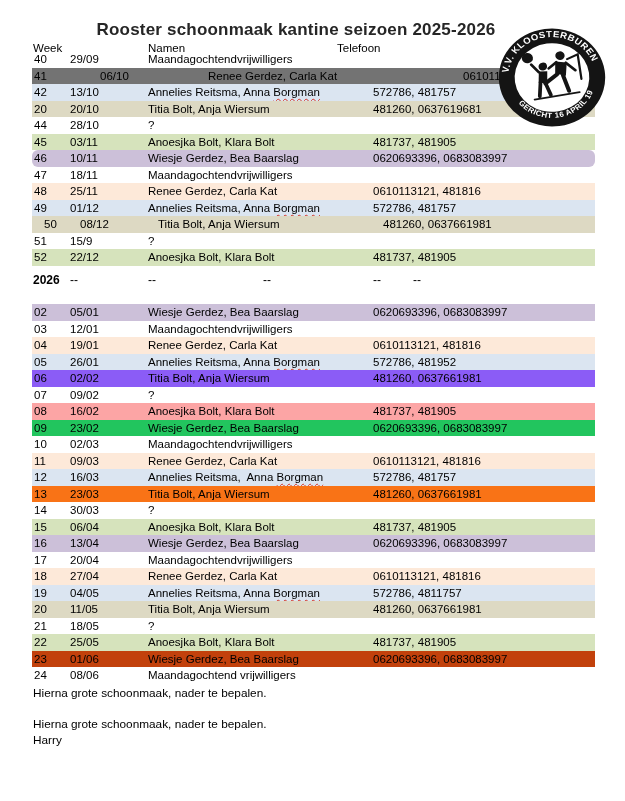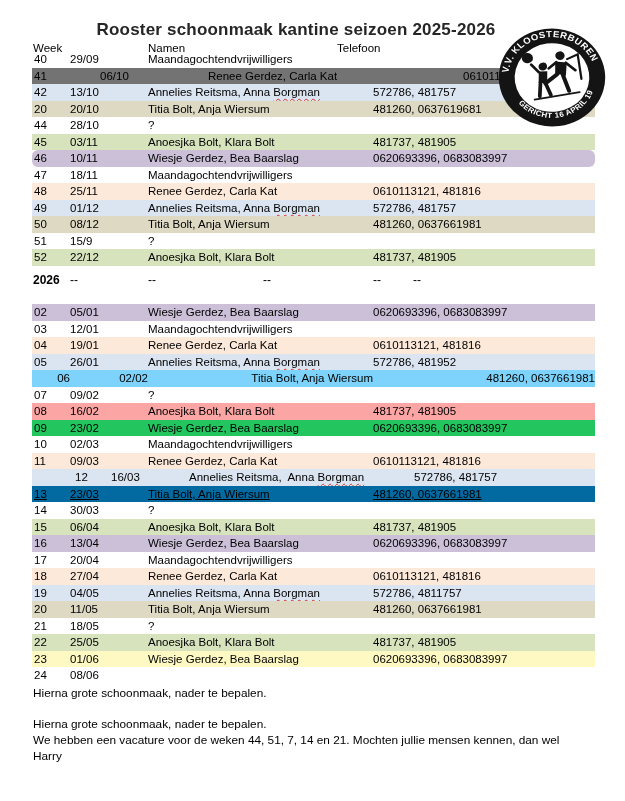--- a/index.html
+++ b/index.html
@@ -125,21 +125,21 @@
         <div class="cell-date">25/11</div>
         <div class="cell-namen">Renee Gerdez, Carla Kat</div>
         <div class="cell-tel">0610113121, 481816</div>
       </div>
       <div class="row" style="background: rgb(219, 229, 241);">
         <div class="cell-week">49</div>
         <div class="cell-date">01/12</div>
         <div class="cell-namen">Annelies Reitsma, Anna <span class="misspell">Borgman</span></div>
         <div class="cell-tel">572786, 481757</div>
       </div>
-      <div class="row" style="background: rgb(221, 217, 195);">
+      <div class="row" style="background: rgb(221, 217, 195); padding-left: 10px;">
         <div class="cell-week">50</div>
         <div class="cell-date">08/12</div>
         <div class="cell-namen">Titia Bolt, Anja Wiersum</div>
         <div class="cell-tel">481260, 0637661981</div>
       </div>
       <div class="row">
         <div class="cell-week">51</div>
         <div class="cell-date">15/9</div>
         <div class="cell-namen">?</div>
         <div class="cell-tel"></div>
@@ -180,21 +180,21 @@
         <div class="cell-date">19/01</div>
         <div class="cell-namen">Renee Gerdez, Carla Kat</div>
         <div class="cell-tel">0610113121, 481816</div>
       </div>
       <div class="row" style="background: rgb(219, 229, 241);">
         <div class="cell-week">05</div>
         <div class="cell-date">26/01</div>
         <div class="cell-namen">Annelies Reitsma, Anna <span class="misspell">Borgman</span></div>
         <div class="cell-tel">572786, 481952</div>
       </div>
-      <div class="row" style="background: #7dd3fc; text-align: right;">
+      <div class="row" style="background: #8b5cf6;">
         <div class="cell-week">06</div>
         <div class="cell-date">02/02</div>
         <div class="cell-namen">Titia Bolt, Anja Wiersum</div>
         <div class="cell-tel">481260, 0637661981</div>
       </div>
       <div class="row">
         <div class="cell-week">07</div>
         <div class="cell-date">09/02</div>
         <div class="cell-namen">?</div>
         <div class="cell-tel"></div>
@@ -216,27 +216,27 @@
         <div class="cell-date">02/03</div>
         <div class="cell-namen">Maandagochtendvrijwilligers</div>
         <div class="cell-tel"></div>
       </div>
       <div class="row" style="background: rgb(253, 233, 217);">
         <div class="cell-week">11</div>
         <div class="cell-date">09/03</div>
         <div class="cell-namen">Renee Gerdez, Carla Kat</div>
         <div class="cell-tel">0610113121, 481816</div>
       </div>
-      <div class="row" style="background: rgb(219, 229, 241); padding-left: 41px;">
+      <div class="row" style="background: rgb(219, 229, 241);">
         <div class="cell-week">12</div>
         <div class="cell-date">16/03</div>
         <div class="cell-namen">Annelies Reitsma,  Anna <span class="misspell">Borgman</span></div>
         <div class="cell-tel">572786, 481757</div>
       </div>
-      <div class="row" style="background: #0369a1; text-decoration: underline;">
+      <div class="row" style="background: #f97316;">
         <div class="cell-week">13</div>
         <div class="cell-date">23/03</div>
         <div class="cell-namen">Titia Bolt, Anja Wiersum</div>
         <div class="cell-tel">481260, 0637661981</div>
       </div>
       <div class="row">
         <div class="cell-week">14</div>
         <div class="cell-date">30/03</div>
         <div class="cell-namen">?</div>
         <div class="cell-tel"></div>
@@ -282,38 +282,38 @@
         <div class="cell-date">18/05</div>
         <div class="cell-namen">?</div>
         <div class="cell-tel"></div>
       </div>
       <div class="row" style="background: rgb(214, 227, 188);">
         <div class="cell-week">22</div>
         <div class="cell-date">25/05</div>
         <div class="cell-namen">Anoesjka Bolt, Klara Bolt</div>
         <div class="cell-tel">481737, 481905</div>
       </div>
-      <div class="row" style="background: #fef9c3;">
+      <div class="row" style="background: #c2410c;">
         <div class="cell-week">23</div>
         <div class="cell-date">01/06</div>
         <div class="cell-namen">Wiesje Gerdez, Bea Baarslag</div>
         <div class="cell-tel">0620693396, 0683083997</div>
       </div>
       <div class="row">
         <div class="cell-week">24</div>
         <div class="cell-date">08/06</div>
+        <div class="cell-namen">Maandagochtend vrijwilligers</div>
         <div class="cell-tel"></div>
       </div>
     </div>
 
   <div class="notes">
     <p>Hierna grote schoonmaak, nader te bepalen.</p>
     <div class="gap"></div>
     <p>Hierna grote schoonmaak, nader te bepalen.</p>
-    <p>We hebben een vacature voor de weken 44, 51, 7, 14 en 21. Mochten jullie mensen kennen, dan wel</p>
     <p>Harry</p>
   </div>
 
   <svg class="logo" viewBox="0 0 120 120" preserveAspectRatio="none" xmlns="http://www.w3.org/2000/svg">
     <g transform="rotate(-8 60 60)">
       <circle cx="60" cy="60" r="57" fill="#141414"></circle>
       <circle cx="60" cy="60" r="40" fill="#ffffff"></circle>
       <path id="arcTop" d="M 13.7 51.8 A 47 47 0 0 1 106.3 51.8" fill="none"></path>
       <path id="arcBot" d="M 19.3 83.5 A 47 47 0 0 0 100.7 83.5" fill="none"></path>
       <text font-family="Liberation Sans, sans-serif" font-size="10.2" font-weight="bold" fill="#ffffff" letter-spacing="0.6">

